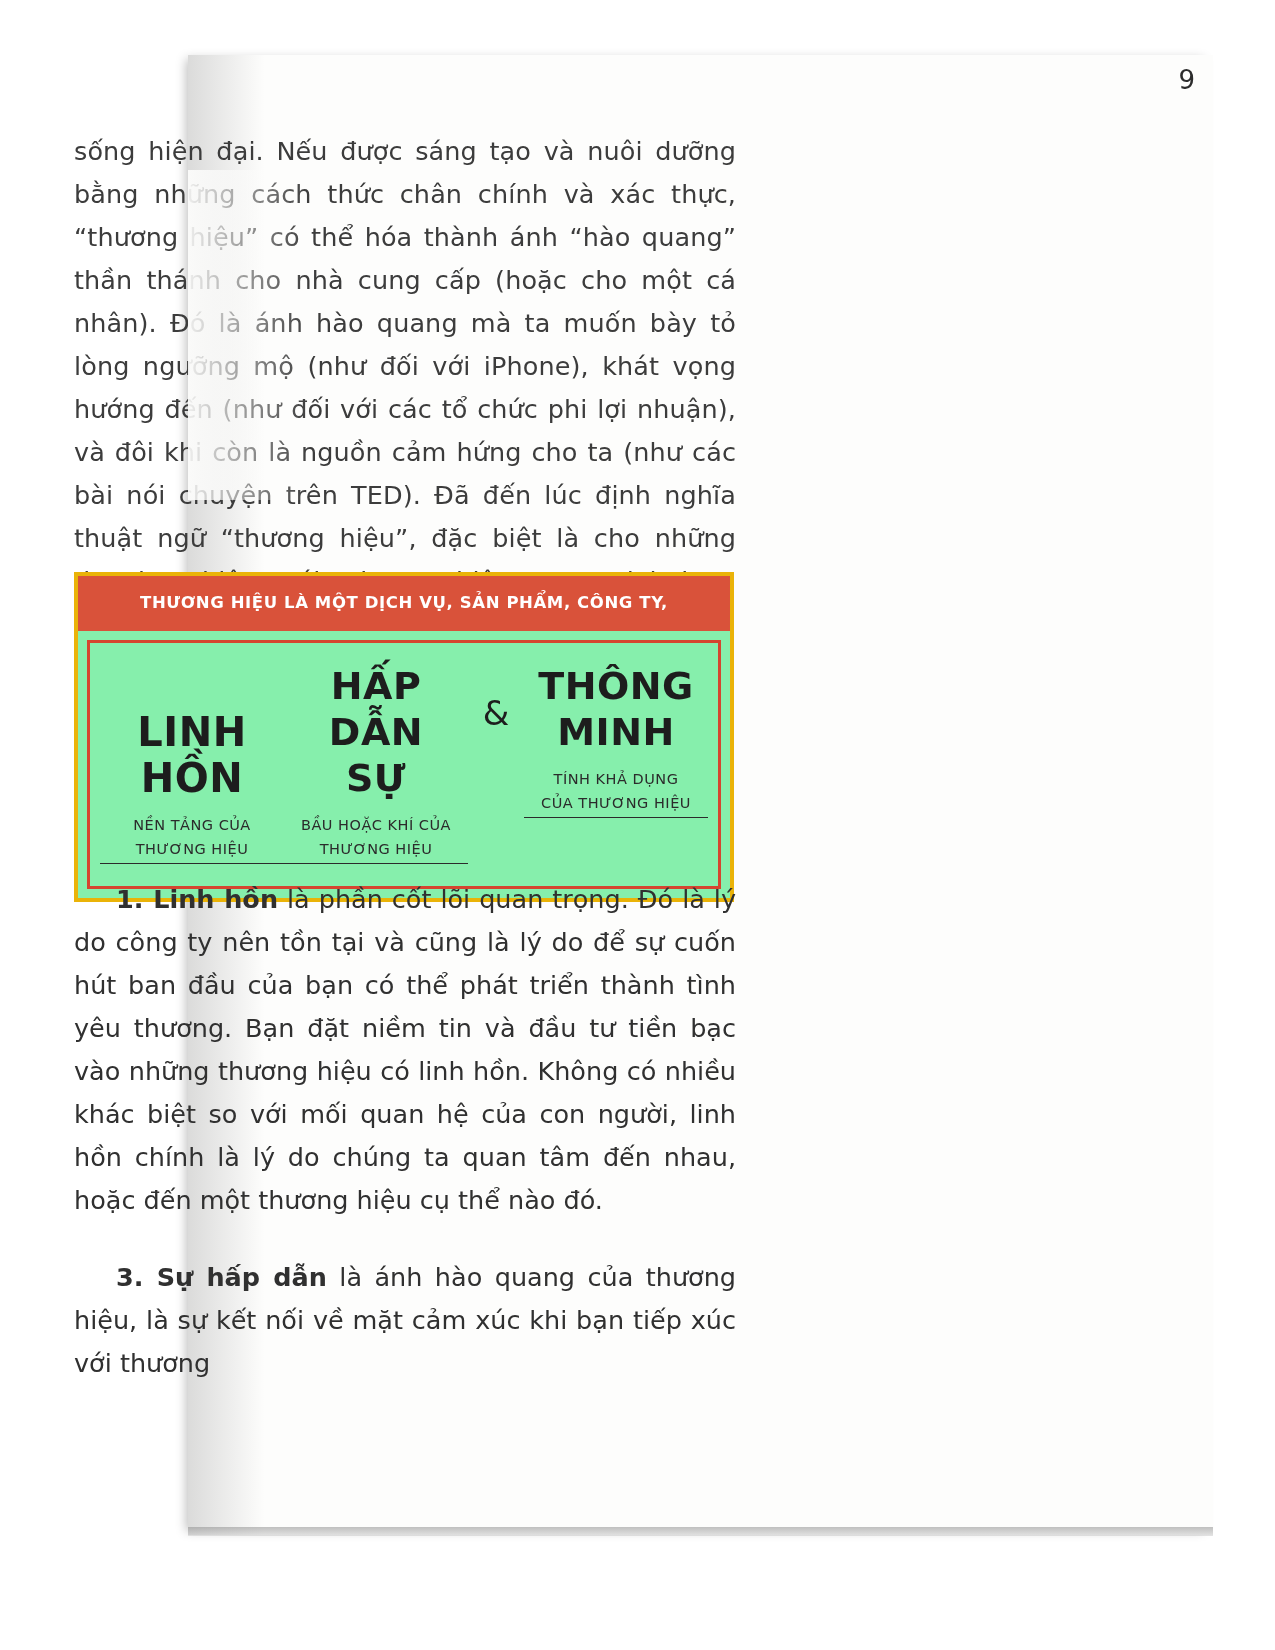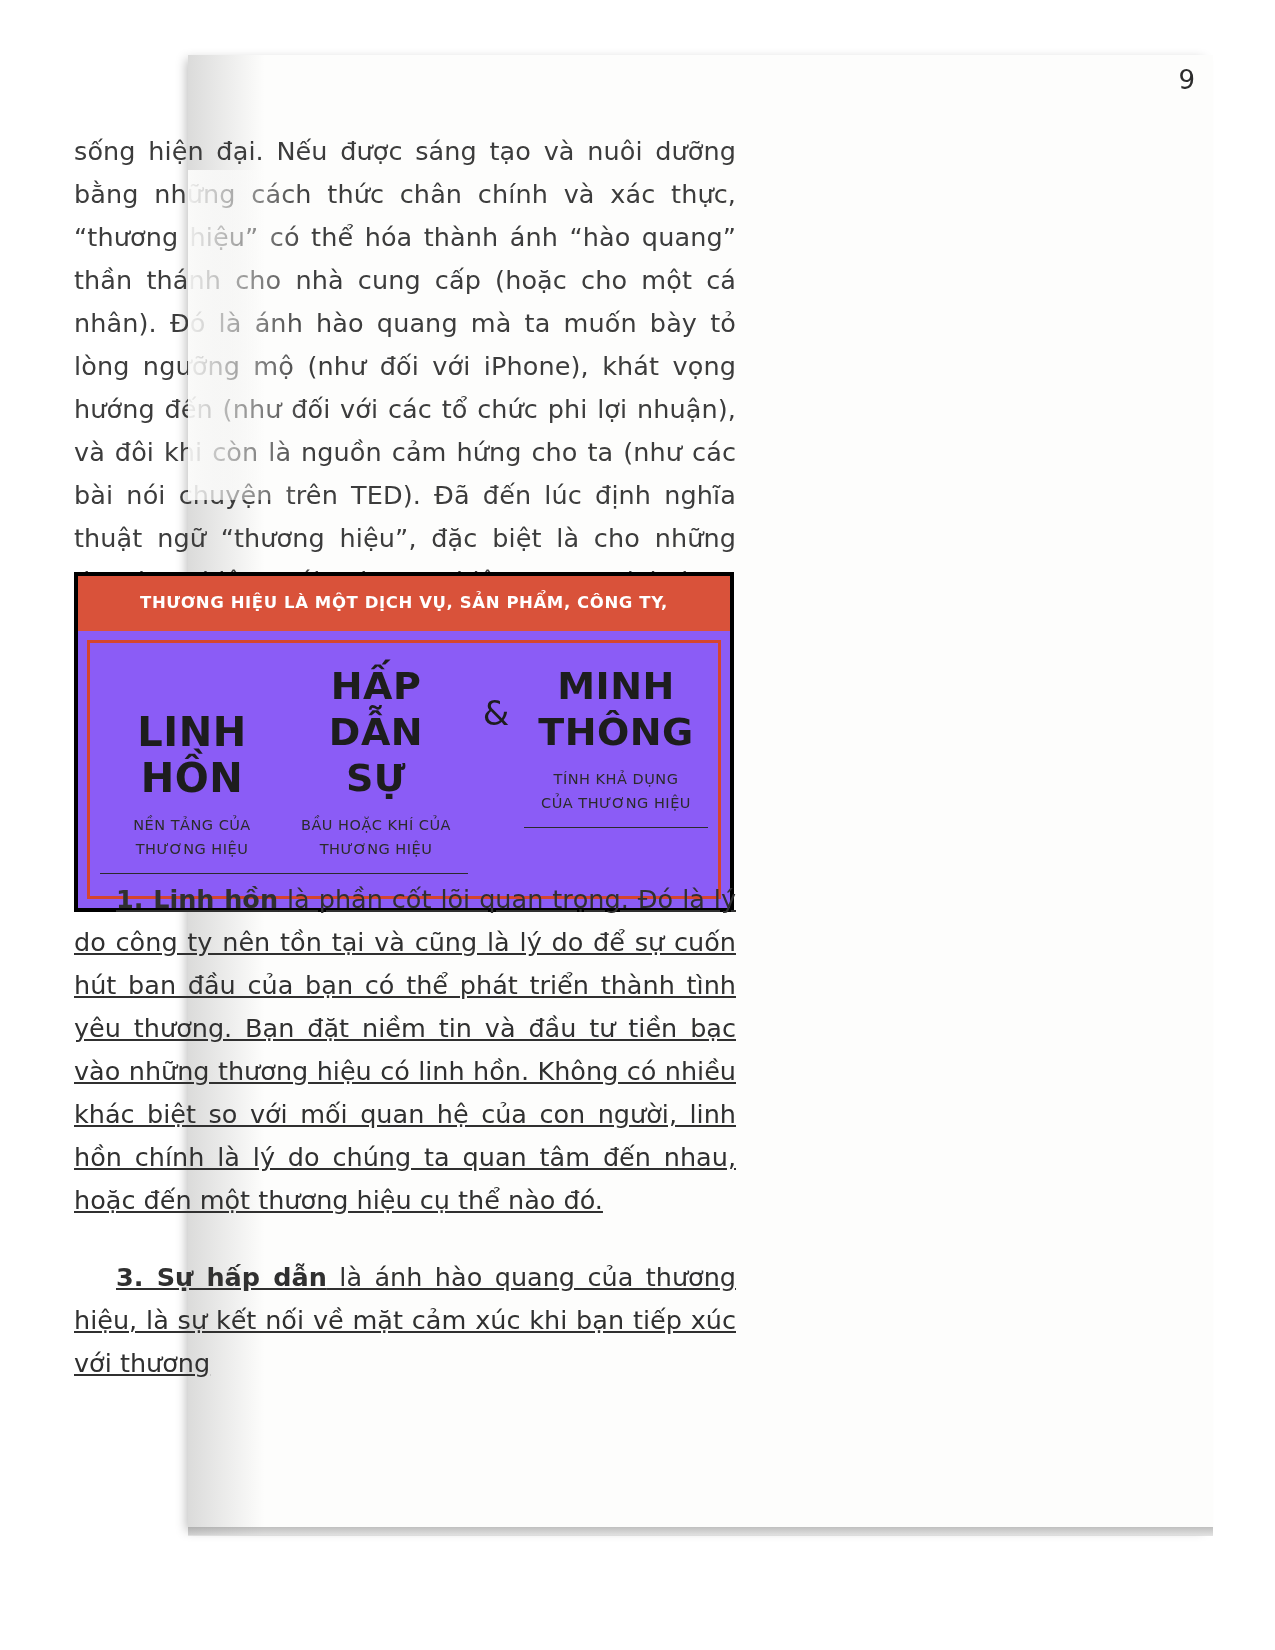--- a/index.html
+++ b/index.html
@@ -83,22 +83,22 @@
     background: linear-gradient(to right, rgba(253,253,252,0.92), rgba(253,253,252,0.0));
     pointer-events: none;
   }
 
   
   .diagram {
     position: absolute;
     left: 74px;
     top: 572px;
     width: 660px;
-    border: 4px solid #000000;
-    background: #8b5cf6;
+    border: 4px solid #eab308;
+    background: #86efac;
     box-sizing: border-box;
   }
   .diagram-header {
     background: #d9523a;
     color: #ffffff;
     text-align: center;
     padding: 14px 26px 16px 26px;
     font-size: 16.5px;
     line-height: 25px;
     letter-spacing: 0.6px;
@@ -142,41 +142,40 @@
   }
   .sub-label {
     margin-top: 12px;
     font-size: 14.5px;
     line-height: 24px;
     color: #2b2b2b;
     letter-spacing: 0.5px;
   }
   .sub-label .ul {
     border-bottom: 1.5px solid #2b2b2b;
-    padding-bottom: 12px;
+    padding-bottom: 2px;
   }
   .spacer-big {
     height: 46px;
   }
 
   
   .after-diagram {
     position: absolute;
     left: 74px;
     top: 878px;
     width: 662px;
   }
   p.num-para {
     margin: 0 0 34px 0;
     font-size: 25.5px;
     line-height: 43px;
     color: #303030;
     text-align: justify;
     text-indent: 42px;
-    text-decoration: underline;
   }
   p.num-para b {
     font-weight: bold;
   }
 </style>
 </head>
 <body>
 
 <div class="page-sheet"></div>
 <div class="gutter-shade"></div>
@@ -212,22 +211,22 @@
           <div>BẦU HOẶC KHÍ CỦA</div>
           <div class="ul">THƯƠNG HIỆU</div>
         </div>
       </div>
 
       <div class="col amp">
         <div class="amp-sign">&amp;</div>
       </div>
 
       <div class="col">
+        <div class="big-word two-line">THÔNG</div>
         <div class="big-word two-line">MINH</div>
-        <div class="big-word two-line">THÔNG</div>
         <div class="sub-label">
           <div>TÍNH KHẢ DỤNG</div>
           <div class="ul">CỦA THƯƠNG HIỆU</div>
         </div>
       </div>
 
     </div>
   </div>
 </div>
 

